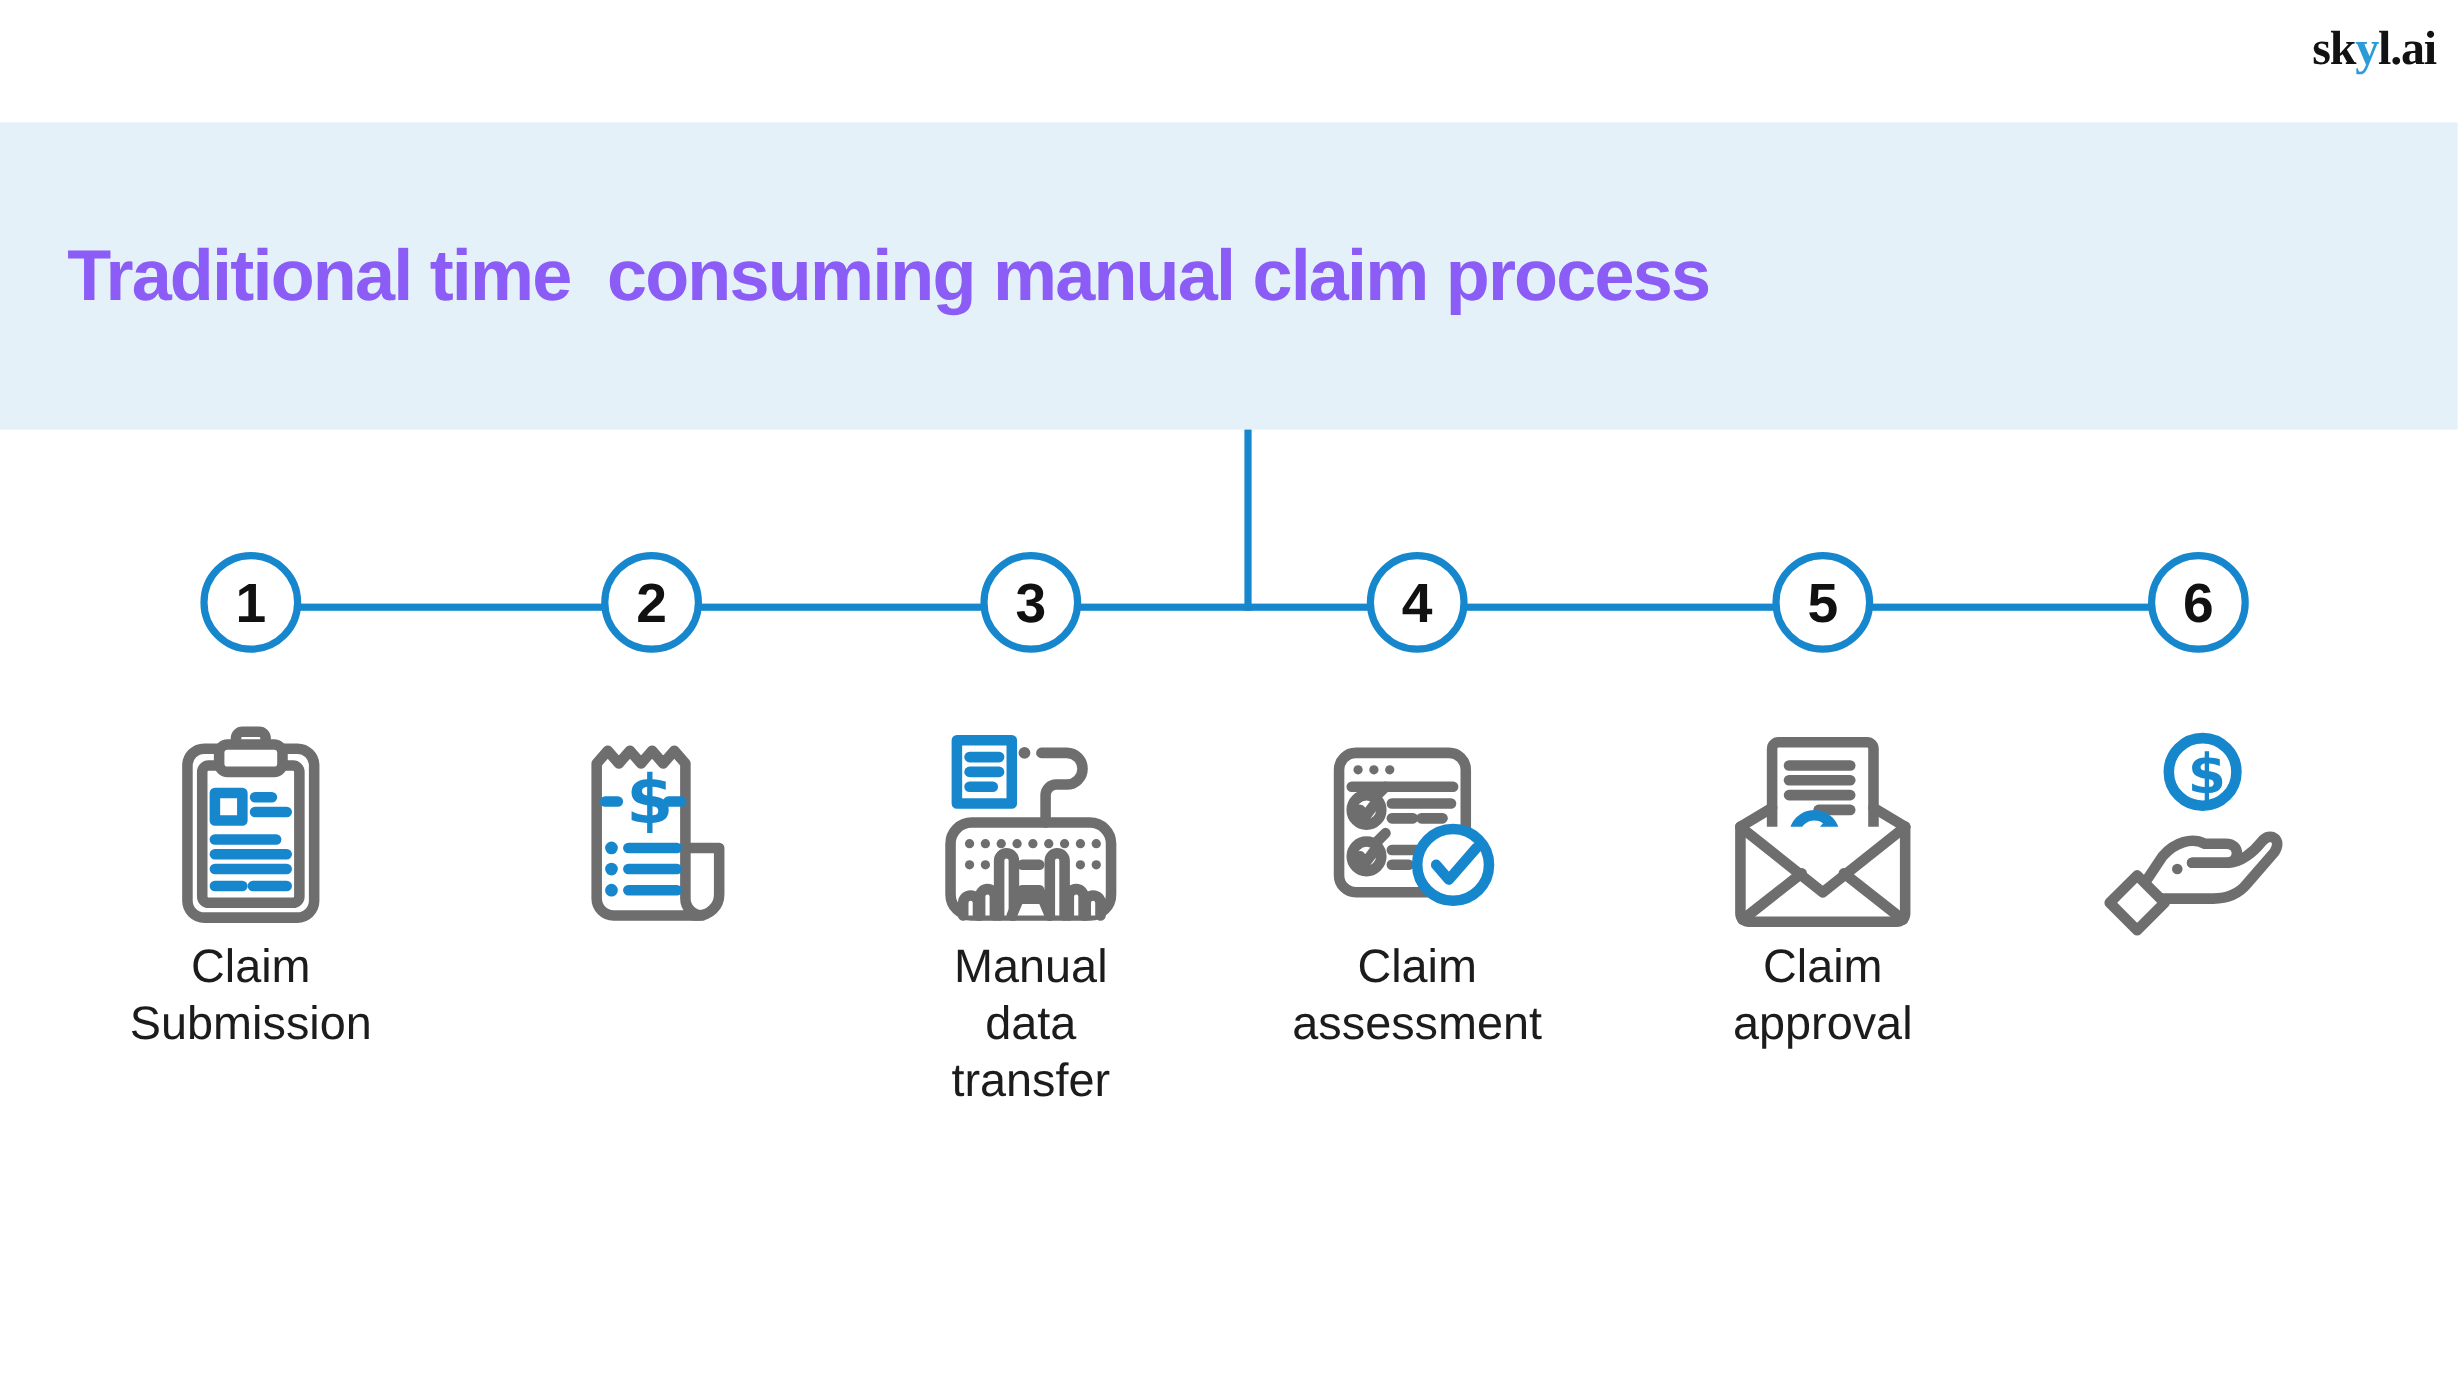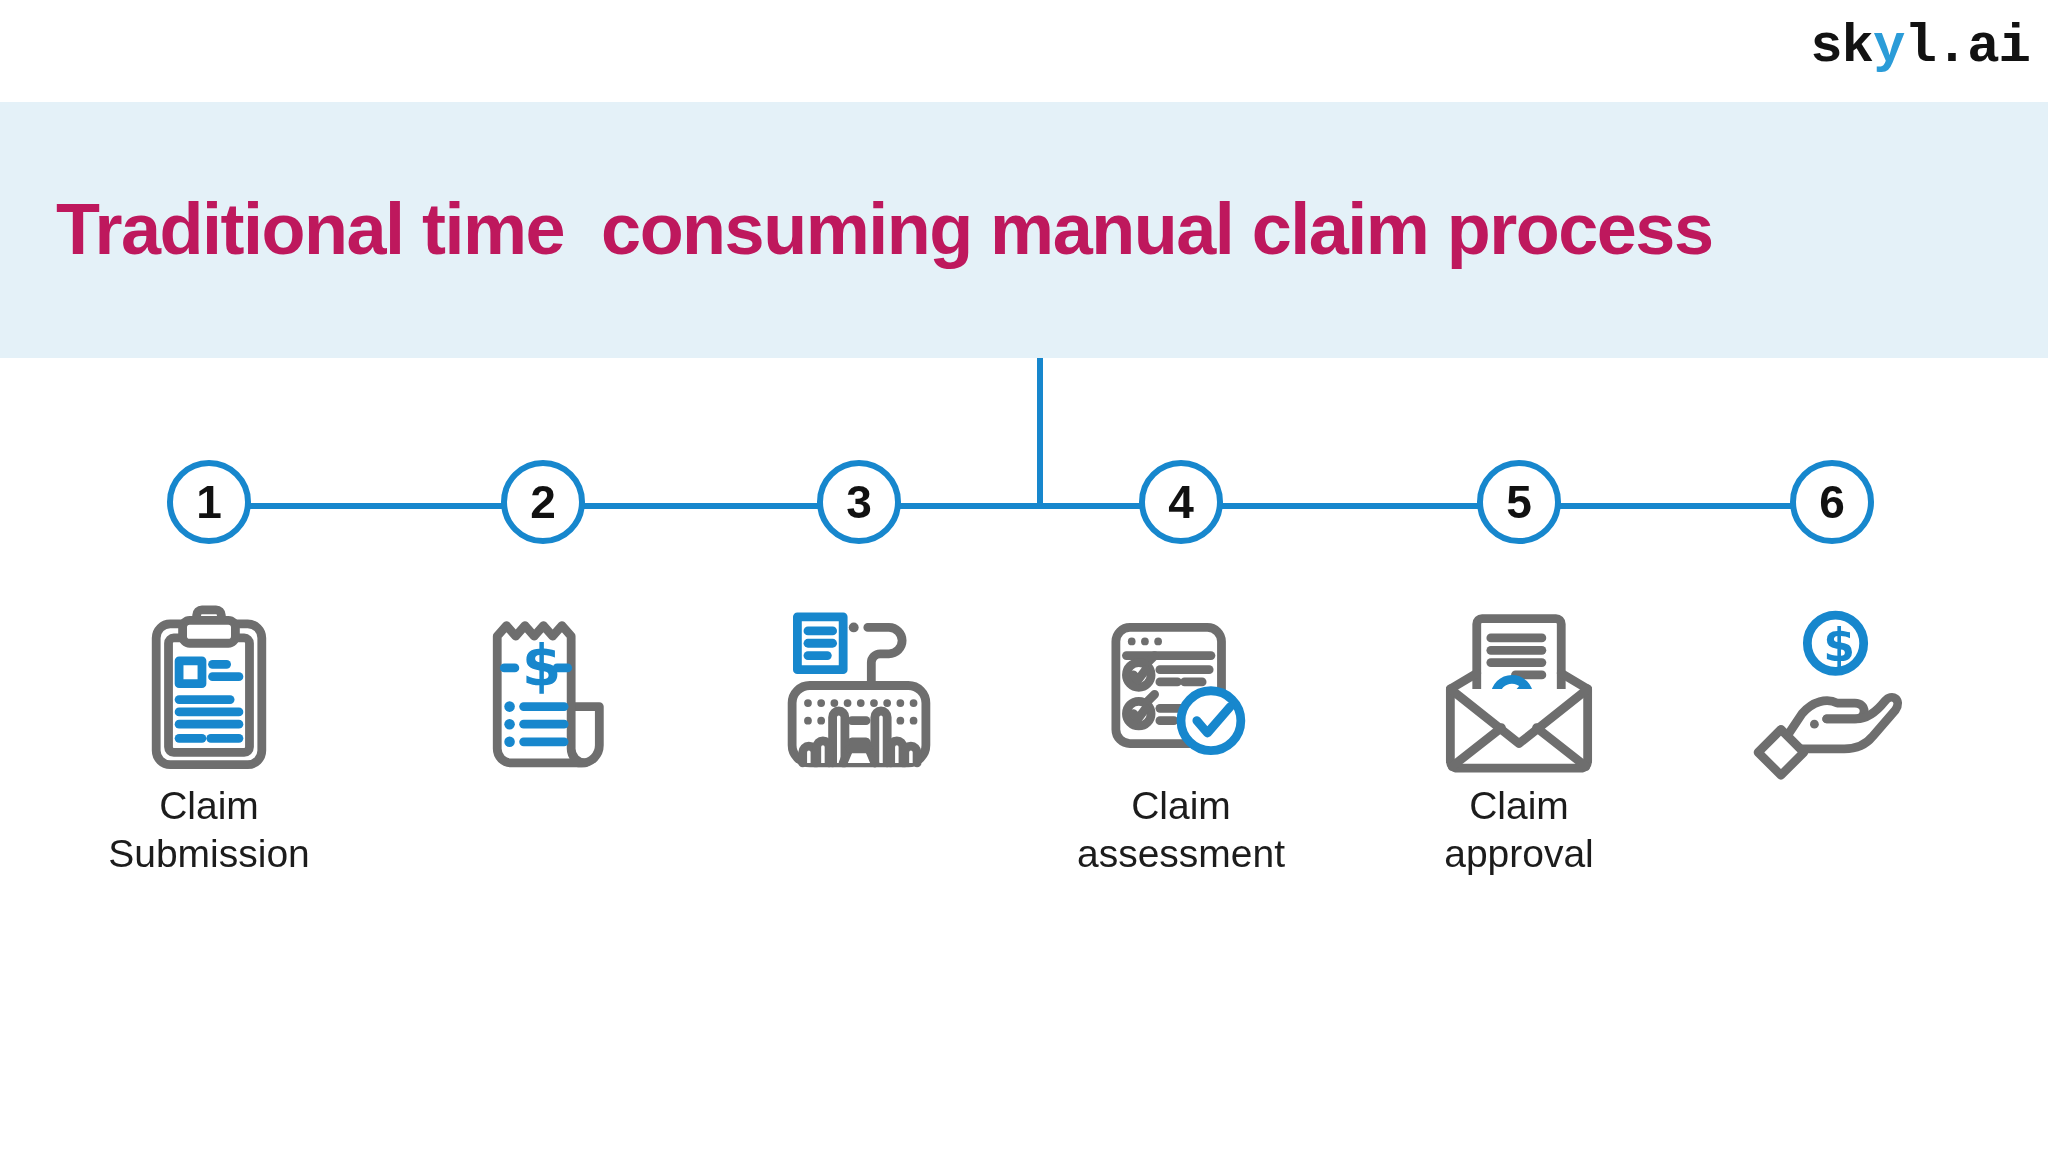--- a/index.html
+++ b/index.html
@@ -13,46 +13,46 @@
     background: #ffffff;
     overflow: hidden;
     font-family: "Liberation Sans", sans-serif;
   }
 
   
   .logo {
     position: absolute;
     top: 20px;
     right: 18px;
-    font-family: Liberation Mono, monospace;
+    font-family: Liberation Serif, serif;
     font-weight: 700;
-    font-size: 54px;
+    font-size: 40px;
     letter-spacing: -1px;
     color: #121212;
     line-height: 1;
   }
   .logo .accent { color: #2b9cd8; }
 
   
   .header-band {
     position: absolute;
     left: 0;
     top: 102px;
     width: 2048px;
     height: 256px;
     background: #e4f1f8;
     display: flex;
     align-items: center;
   }
   .title {
     margin: 0 0 0 56px;
-    font-size: 72px;
+    font-size: 60px;
     font-weight: 700;
     letter-spacing: -1.5px;
-    color: #be185d;
+    color: #8b5cf6;
     white-space: pre-wrap; 
     line-height: 1.1;
   }
 
   
   .timeline-hline {
     position: absolute;
     left: 209px;
     top: 503px;
     width: 1623px;
@@ -209,20 +209,23 @@
       <path class="sg wfill" d="M35,92 V66 a3.5,3.5 0 0 1 7,0 V92"></path>
       <path class="sg wfill" d="M59,92 V66 a3.5,3.5 0 0 1 7,0 V92"></path>
       <path class="sg wfill" d="M18,92 v-6 a3.5,3.5 0 0 1 7,0 v6"></path>
       <path class="sg wfill" d="M26,92 v-9 a3.5,3.5 0 0 1 7,0 v9"></path>
       <path class="sg wfill" d="M68,92 v-9 a3.5,3.5 0 0 1 7,0 v9"></path>
       <path class="sg wfill" d="M76,92 v-6 a3.5,3.5 0 0 1 7,0 v6"></path>
       <path class="sg wfill" d="M41,92 l5,-12 h8 l5,12"></path>
       <path class="sg" d="M45,84 h10"></path>
     </svg>
   </div>
+  <div class="step-label">Manual
+data
+transfer</div>
 </div>
 
 <div class="step step-4">
   <div class="step-circle">4</div>
   <div class="step-icon">
     <svg viewBox="0 0 100 100">
       <rect class="sg" x="13" y="15" width="60" height="66" rx="8"></rect>
       <circle class="fg" cx="22" cy="23" r="2.2"></circle>
         <circle class="fg" cx="29.5" cy="23" r="2.2"></circle>
         <circle class="fg" cx="37" cy="23" r="2.2"></circle>

